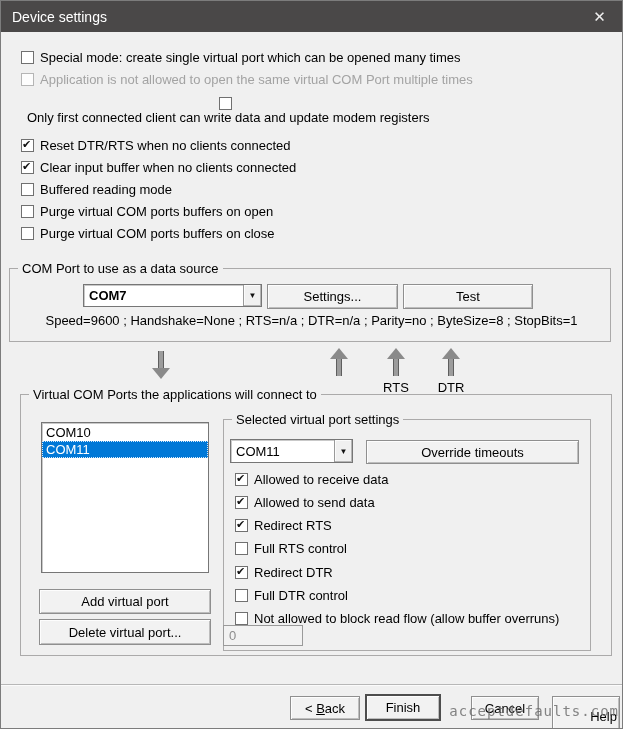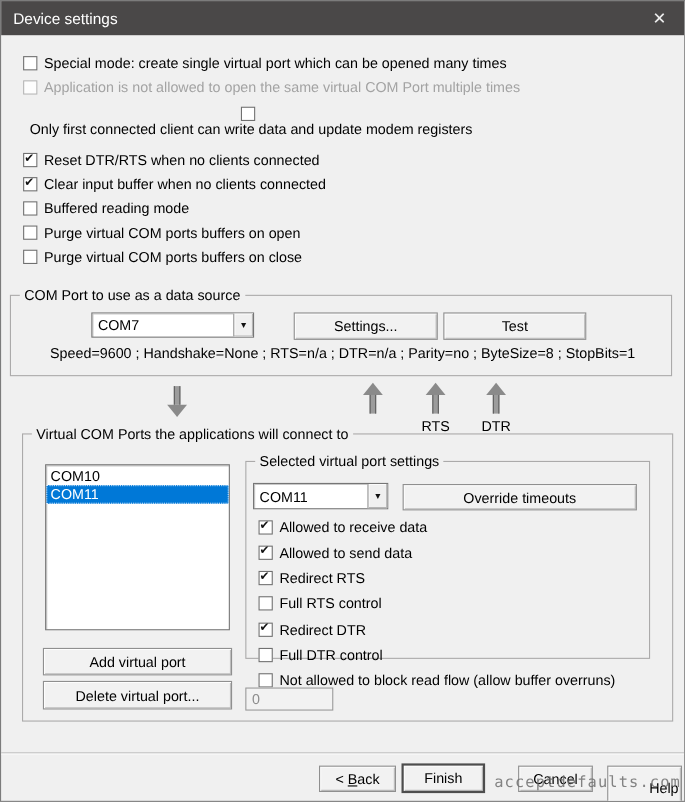--- a/index.html
+++ b/index.html
@@ -172,21 +172,21 @@
     <span class="cblabel">Purge virtual COM ports buffers on open</span>
   </div>
   <div class="cbrow" style="left:20px; top:225px;">
     <span class="cb"></span>
     <span class="cblabel">Purge virtual COM ports buffers on close</span>
   </div>
 
   <div class="groupbox" style="left:8px; top:267px; width:602px; height:74px;">
     <span class="gb-label">COM Port to use as a data source</span>
   </div>
-  <div class="combo" style="left:82px; top:283px; width:148px; height:23px;">
+  <div class="combo" style="left:82px; top:283px; width:179px; height:23px;font-weight:bold;">
     <span class="combo-value">COM7</span>
     <span class="combo-btn">▼</span>
   </div>
   <div class="btn" style="left:266px; top:283px; width:131px; height:25px;">Settings...</div>
   <div class="btn" style="left:402px; top:283px; width:130px; height:25px;">Test</div>
   <div class="info-line" style="top:312px;">Speed=9600 ; Handshake=None ; RTS=n/a ; DTR=n/a ; Parity=no ; ByteSize=8 ; StopBits=1</div>
 
   <div class="arrow down" style="left:151px; top:350px;">
     <div class="stem"></div>
       <div class="head"></div>
@@ -211,21 +211,21 @@
   </div>
 
   <div class="listbox" style="left:40px; top:421px; width:168px; height:151px;">
     <div class="list-item">COM10</div>
     <div class="list-item selected">COM11</div>
   </div>
 
   <div class="btn" style="left:38px; top:588px; width:172px; height:25px;">Add virtual port</div>
   <div class="btn" style="left:38px; top:618px; width:172px; height:26px;">Delete virtual port...</div>
 
-  <div class="groupbox" style="left:222px; top:418px; width:368px; height:180px;">
+  <div class="groupbox" style="left:222px; top:418px; width:368px; height:232px;">
     <span class="gb-label">Selected virtual port settings</span>
   </div>
   <div class="combo" style="left:229px; top:438px; width:123px; height:24px;">
     <span class="combo-value">COM11</span>
     <span class="combo-btn">▼</span>
   </div>
   <div class="btn" style="left:365px; top:439px; width:213px; height:24px;">Override timeouts</div>
 
   <div class="cbrow" style="left:234px; top:471px;">
     <span class="cb checked"></span>

